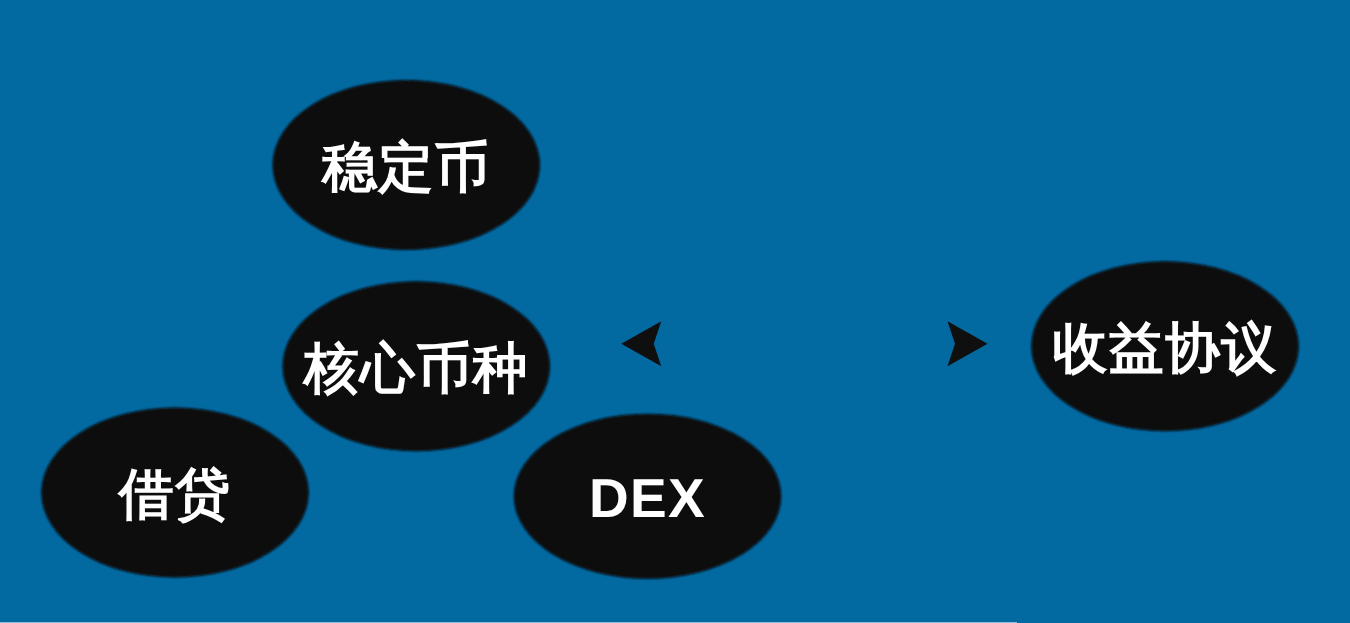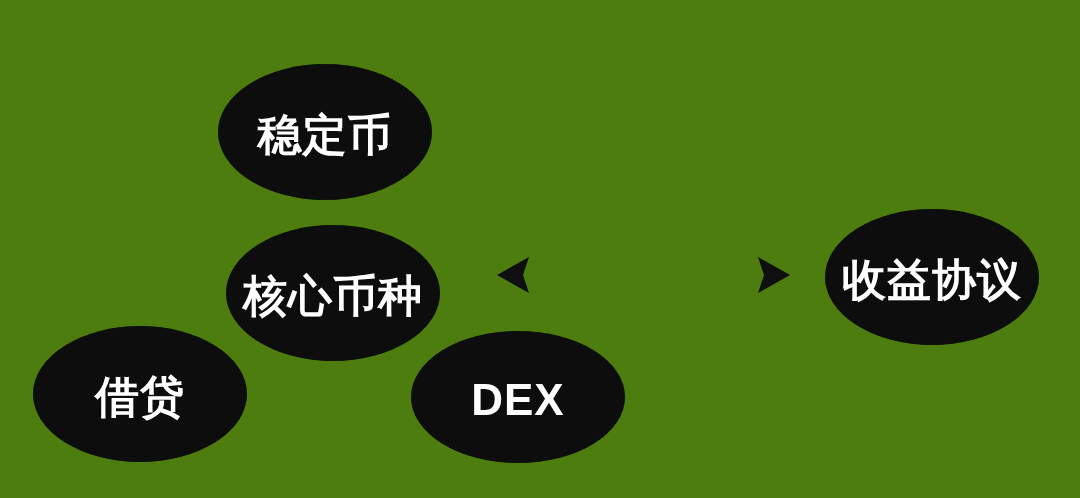--- a/index.html
+++ b/index.html
@@ -45,21 +45,21 @@
     font-size: 44px;
     letter-spacing: 1px;
   }
   .edge-line {
     stroke-linecap: butt;
   }
 </style>
 </head>
 <body>
 
-<div id="canvas" style="width: 1080px; height: 498px; background: #4d7c0f;">
+<div id="canvas" style="width: 1080px; height: 498px; background: #0369a1;">
   <svg id="diagram-svg" viewBox="0 0 1080 498" xmlns="http://www.w3.org/2000/svg">
     <defs>
       <filter id="edgeRough" x="-20%" y="-120%" width="140%" height="340%">
         <feTurbulence type="fractalNoise" baseFrequency="0.9 0.35" numOctaves="2" seed="7" result="noise"></feTurbulence>
         <feDisplacementMap in="SourceGraphic" in2="noise" scale="2.6" xChannelSelector="R" yChannelSelector="G"></feDisplacementMap>
       </filter>
       <filter id="softEdge" x="-10%" y="-10%" width="120%" height="120%">
         <feGaussianBlur stdDeviation="0.7"></feGaussianBlur>
       </filter>
     </defs>

